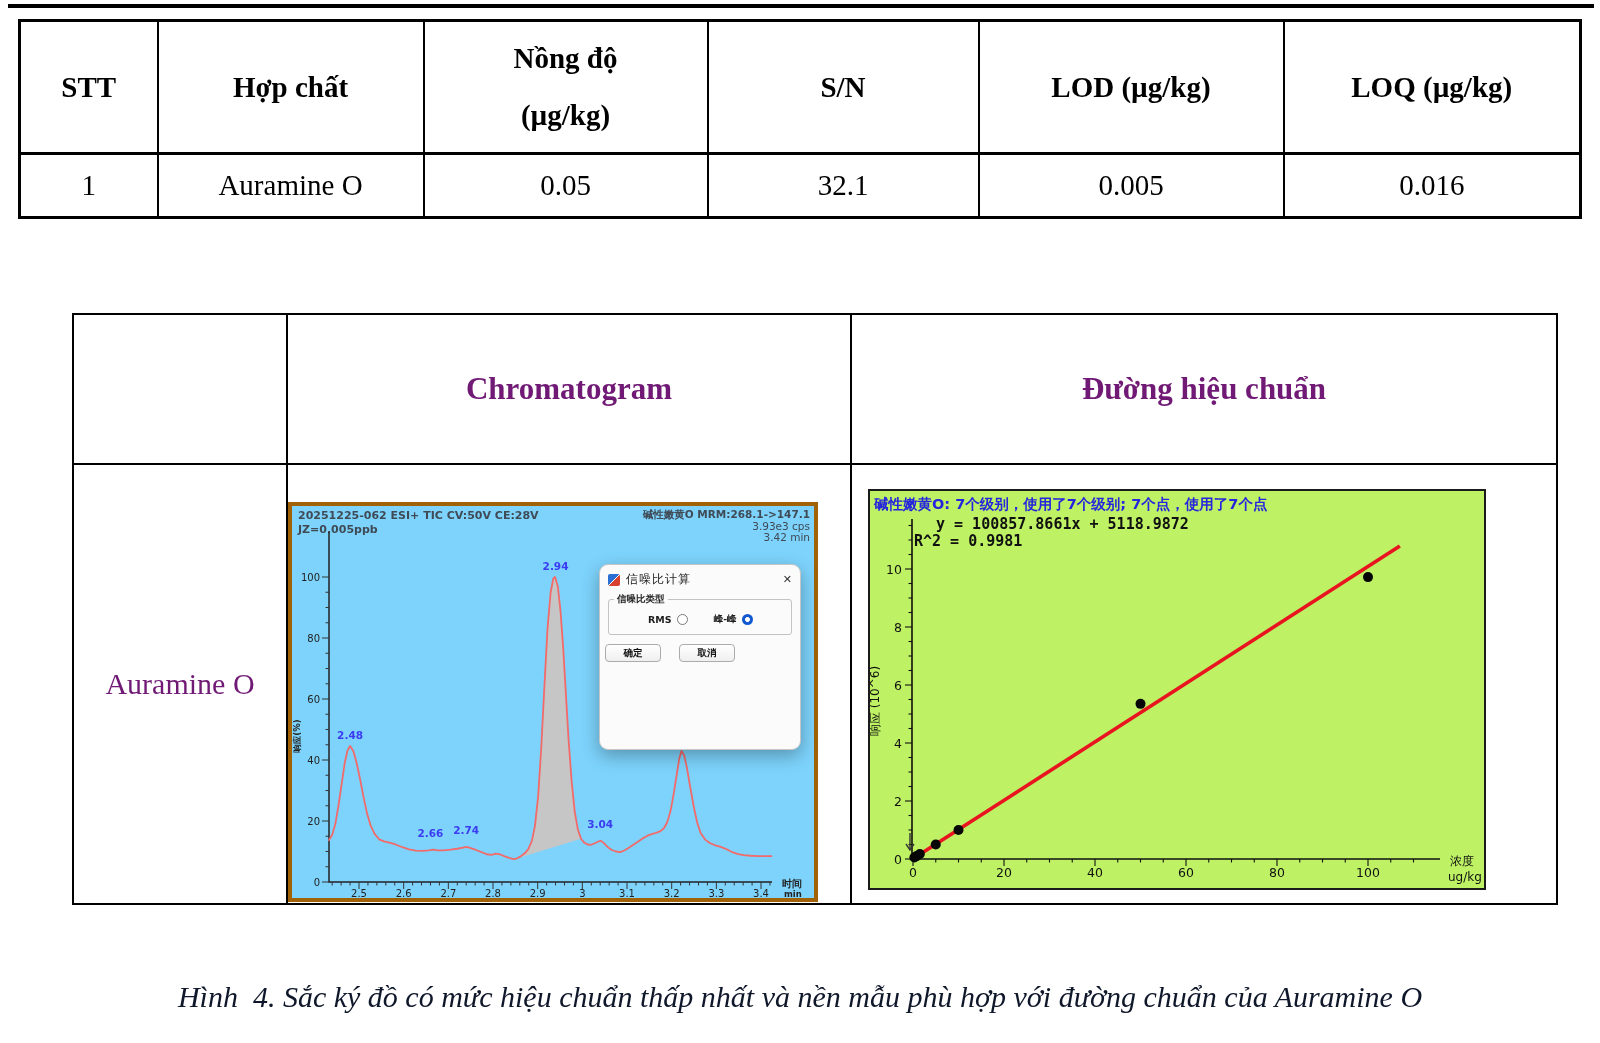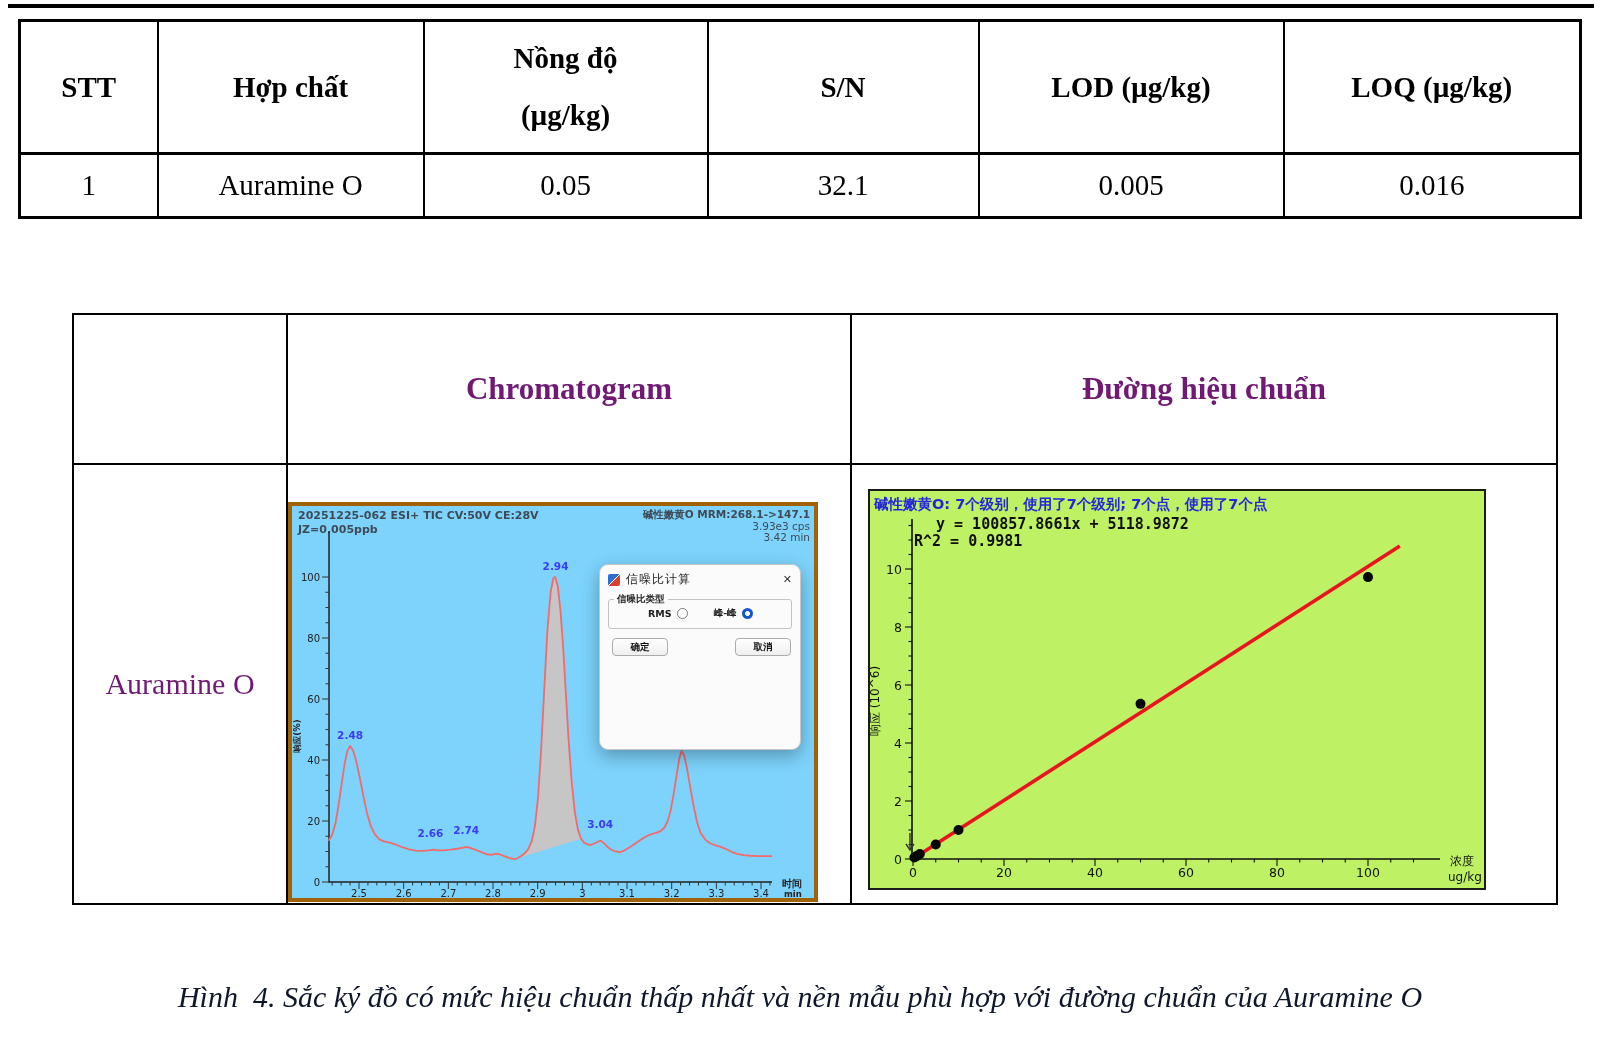--- a/index.html
+++ b/index.html
@@ -57,27 +57,27 @@
   .dlg-close{margin-left:auto;font-size:11px;color:#333;cursor:default;line-height:11px;}
   .grp{border:1px solid #c3c3c3;border-radius:3px;margin:3px 8px 0 8px;padding:1px 5px 5px 5px;}
   .grp legend{font-size:9.5px;color:#1d1d1d;font-weight:600;padding:0 3px;}
   .frow{display:flex;align-items:center;margin:3px 0 0 16px;}
   .flabel{font-size:9.5px;font-weight:600;color:#1d1d1d;width:42px;text-align:right;white-space:pre;}
   .finput{width:88px;height:13px;border:1px solid #979797;background:#fff;
           font:9.5px "DejaVu Sans Mono","Liberation Mono",monospace;line-height:13px;
           padding:0 2px;margin-left:6px;overflow:hidden;white-space:nowrap;}
   .finput.noise{background:#fbf3c4;border:1px solid #6aa2e8;border-bottom:2px solid #2e6fd6;height:12px;}
   .sel{background:#2e77e5;color:#fff;}
-  .rrow{display:flex;align-items:center;margin:0 0 3px 34px;}
+  .rrow{display:flex;align-items:center;margin:6px 0 3px 34px;}
   .rlabel{font-size:9.5px;font-weight:600;color:#1d1d1d;}
   .radio{width:11px;height:11px;border:1px solid #7a7a7a;border-radius:50%;background:#fff;
          margin-left:5px;box-sizing:border-box;}
   .radio.checked{border:none;background:radial-gradient(circle,#fff 0 2.2px,#1258cf 2.4px);}
   .gap2{margin-left:26px;}
-  .dlg-btns{display:flex;justify-content:space-between;gap:10px;margin:9px 9px 0 12px;}
+  .dlg-btns{display:flex;justify-content:flex-start;gap:18px;margin:9px 9px 0 5px;}
   .dbtn{width:56px;height:18px;font-size:9.5px;font-weight:600;color:#111;
         border:1px solid #ababab;border-radius:4px;background:linear-gradient(#ffffff,#efefef);
         padding:0;font-family:"DejaVu Sans","Liberation Sans",sans-serif;}
 
   
   .caption{position:absolute;left:0;top:980px;width:1600px;text-align:center;
            font-size:30px;font-style:italic;color:#0f172a;white-space:pre;}
 </style>
 </head>
 <body>

